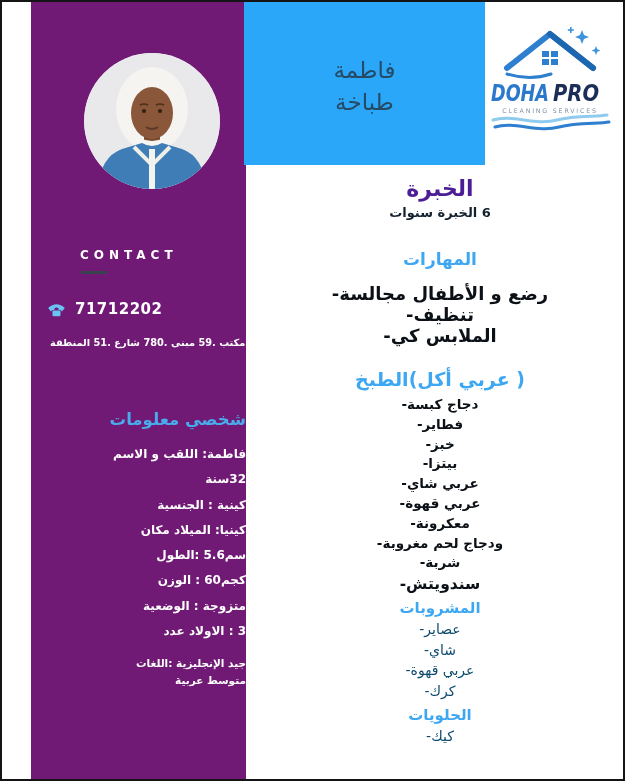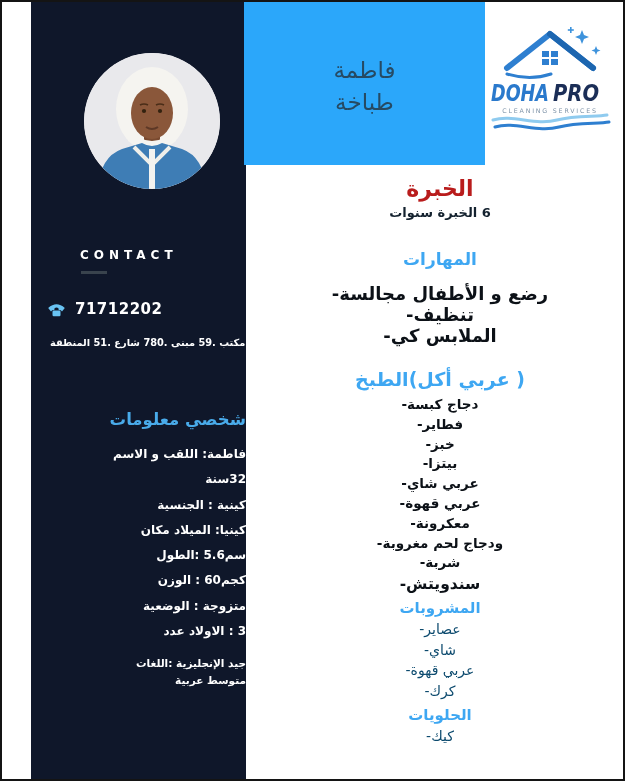--- a/index.html
+++ b/index.html
@@ -4,21 +4,21 @@
 <style>
   * { margin:0; padding:0; box-sizing:border-box; }
   html,body { background:#ffffff; }
   body {
     width:625px; height:781px; position:relative; overflow:hidden;
     border:2px solid #141414;
     font-family:"DejaVu Sans", sans-serif;
   }
 
   
-  .sidebar { position:absolute; left:29px; top:0; width:215px; height:777px; background:#0f172a; }
+  .sidebar { position:absolute; left:29px; top:0; width:215px; height:777px; background:#701a75; }
   .photo {
     position:absolute; left:53px; top:51px; width:136px; height:136px;
     border-radius:50%; overflow:hidden; background:#E9E9EC;
   }
   .contact { position:absolute; left:0; top:246px; width:100%; height:130px; }
   .contact-heading { margin-left:49px; color:#ffffff; font-weight:bold; font-size:12px; letter-spacing:5px; }
   .contact-underline { margin:9px 0 0 50px; width:26px; height:3px; background:#39434D; }
   .phone-row { position:absolute; left:16px; top:52px; display:flex; align-items:center; gap:9px; }
   .phone-number { color:#ffffff; font-weight:bold; font-size:15px; letter-spacing:.5px; }
   .address-row { position:absolute; left:13px; top:86px; display:flex; align-items:center; gap:6px; width:198px; }
@@ -34,21 +34,21 @@
     position:absolute; left:242px; top:0; width:241px; height:163px;
     background:#2BA7FA; color:#264A63; text-align:center;
     font-size:23px; line-height:32px; padding-top:52px;
   }
 
   
   .logo { position:absolute; left:483px; top:22px; width:130px; height:115px; }
 
   
   .content { position:absolute; left:278px; top:174px; width:320px; text-align:center; }
-  .xp-title { font-size:22px; line-height:26px; font-weight:bold; color:#b91c1c; }
+  .xp-title { font-size:22px; line-height:26px; font-weight:bold; color:#4c1d95; }
   .xp-sub { font-size:13px; line-height:16px; margin-top:3px; font-weight:bold; color:#14222F; }
   .h-blue { color:#3EA7F2; font-weight:bold; }
   .skills-heading { font-size:17px; line-height:22px; margin-top:27px; }
   .skills { margin-top:13px; }
   .skill { font-size:18px; line-height:21px; font-weight:bold; color:#0C1117; }
   .cooking-heading { font-size:19px; line-height:23px; margin-top:22px; }
   .dishes { margin-top:4px; }
   .dish { font-size:13.5px; line-height:19.8px; font-weight:bold; color:#0C1117; }
   .dish-large { font-size:15.5px; line-height:22px; }
   .drinks-heading { font-size:15px; line-height:22px; margin-top:2px; }

